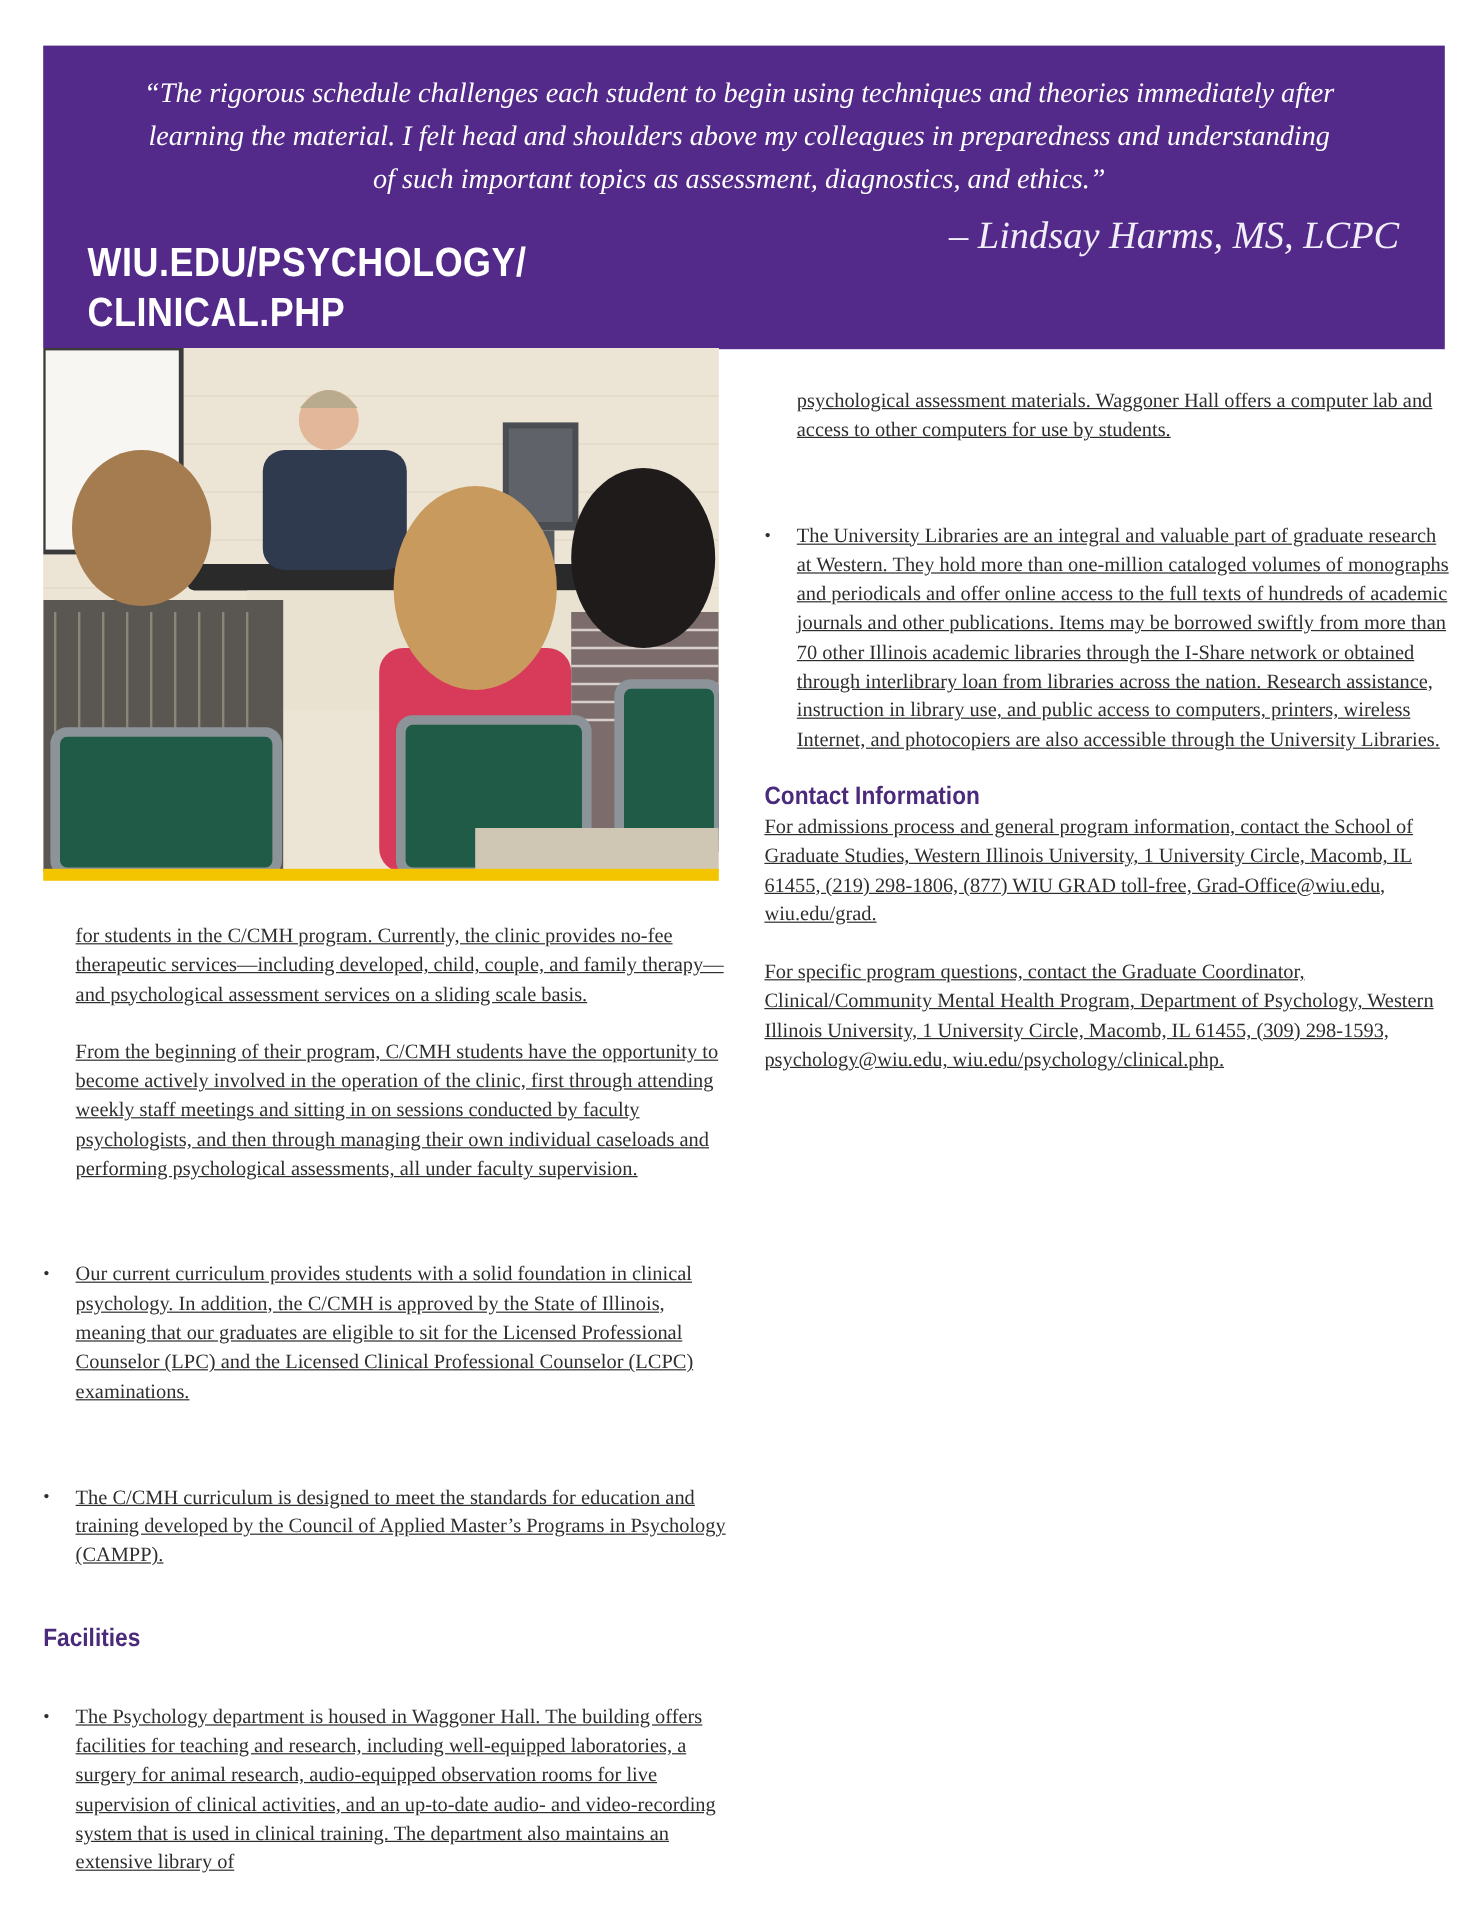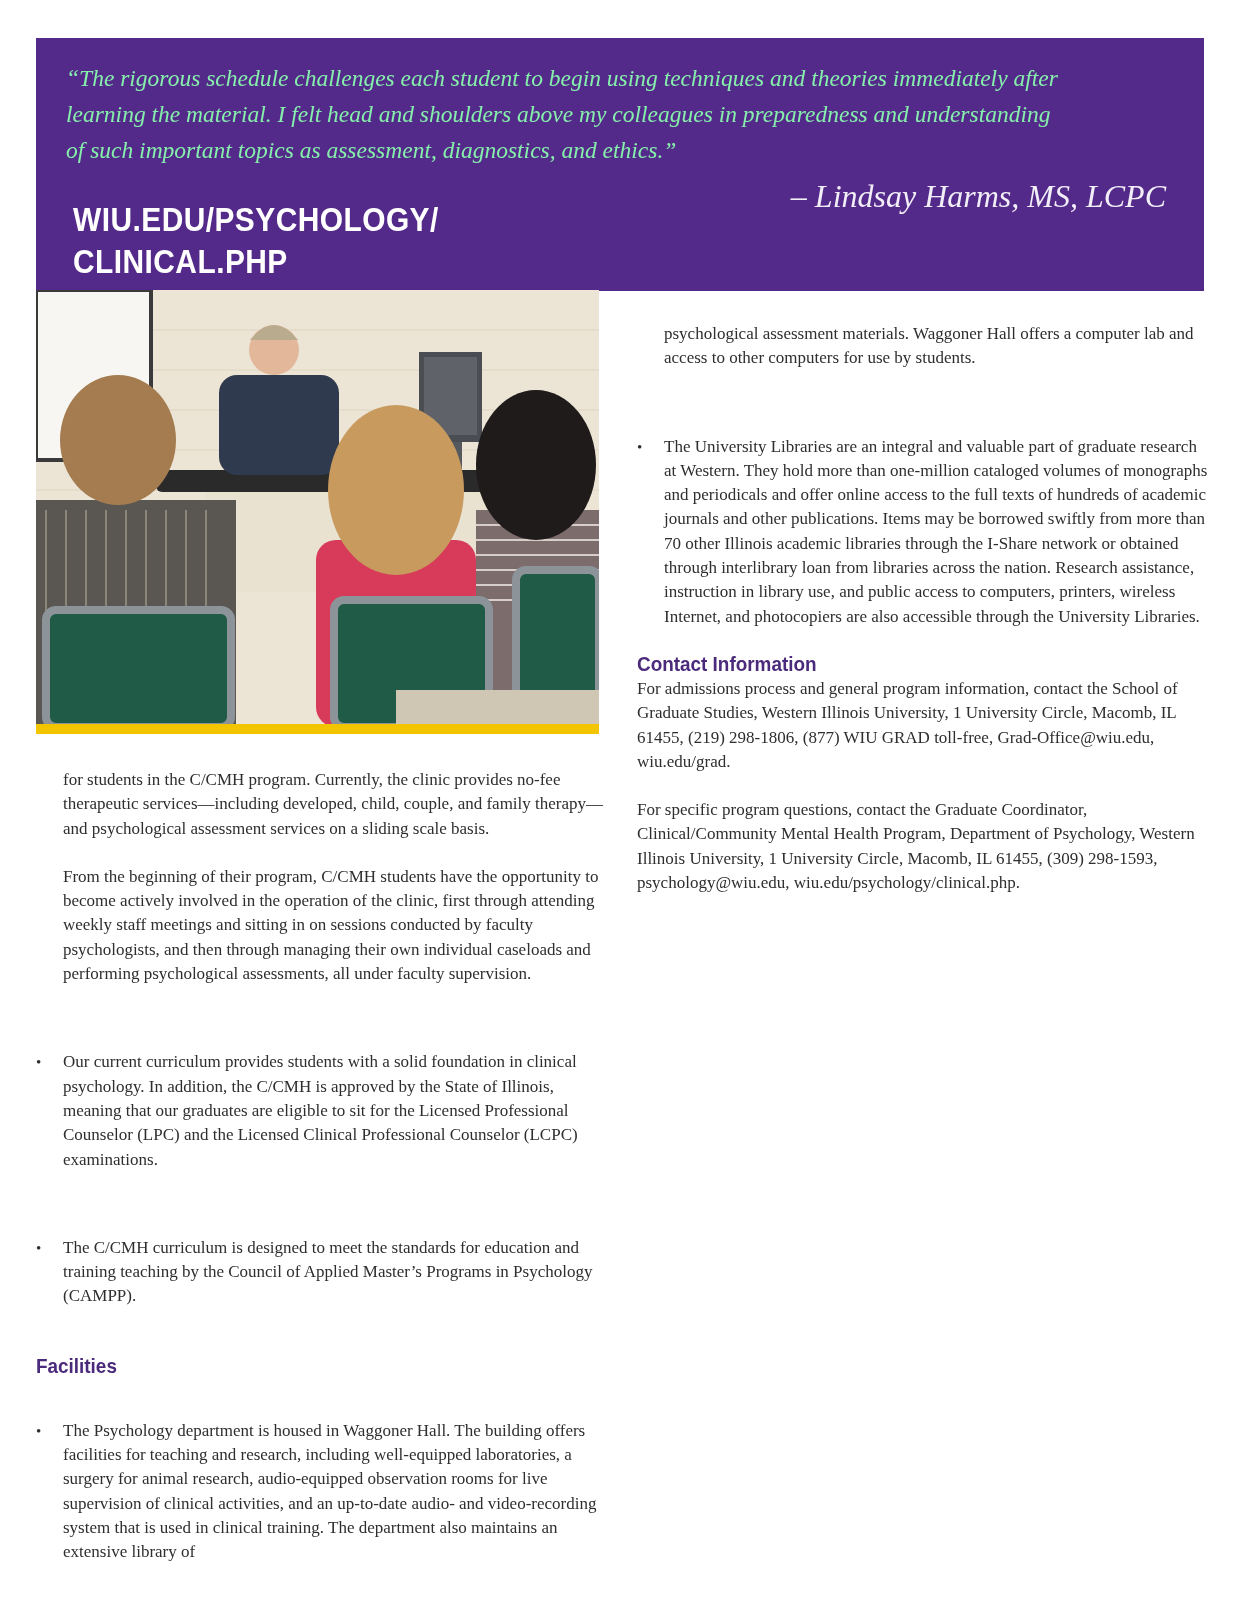--- a/index.html
+++ b/index.html
@@ -1,31 +1,31 @@
 <!DOCTYPE html>
 <html><head>
 <meta charset="utf-8">
 <style>
   html, body { margin: 0; padding: 0; background: #ffffff; }
   body { width: 1237px; height: 1600px; position: relative; overflow: hidden; font-family: "Liberation Serif", "DejaVu Serif", serif; color: #2b2b2b; }
 
   .banner { position: absolute; left: 36px; top: 38px; width: 1168px; height: 253px; background: #532a8a; }
-  .quote { position: absolute; right: 38px; top: 22px; width: 1100px; text-align: left; color: #86efac; font-style: italic; font-size: 23.5px; line-height: 36px; font-family: "Liberation Serif", "DejaVu Serif", serif; }
+  .quote { position: absolute; right: 38px; top: 22px; width: 1100px; text-align: center; color: #ffffff; font-style: italic; font-size: 23.5px; line-height: 36px; font-family: "Liberation Serif", "DejaVu Serif", serif; }
   .attribution { position: absolute; right: 38px; top: 140px; color: #f2eef8; font-style: italic; font-size: 32px; font-family: "Liberation Serif", "DejaVu Serif", serif; }
   .url-heading { position: absolute; left: 37px; top: 160px; color: #ffffff; font-family: "Liberation Sans", "DejaVu Sans", sans-serif; font-weight: bold; font-size: 34px; line-height: 42px; letter-spacing: 0.5px; transform: scaleX(0.88); transform-origin: left top; }
 
   .photo { position: absolute; left: 36px; top: 290px; width: 563px; height: 437px; overflow: hidden; background: #efe9dc; }
   .photo svg { display: block; }
   .yellow-strip { position: absolute; left: 36px; top: 724px; width: 563px; height: 10px; background: #f3c500; }
 
   .col { position: absolute; font-size: 17px; line-height: 24.3px; color: #2e2e2e; }
   .col-left { left: 36px; top: 768px; width: 570px; }
   .col-right { left: 637px; top: 322px; width: 575px; }
 
-  p { margin: 0; }
+  p { margin: 0; text-decoration: underline; }
   .para-indent { padding-left: 27px; }
   .gap { height: 24px; }
 
   .bullet { position: relative; padding-left: 27px; margin-top: 40px; }
   .bullet::before { content: "•"; position: absolute; left: 0; top: 0; font-size: 15px; }
 
   h2.section-heading { margin: 0; font-family: "Liberation Sans", "DejaVu Sans", sans-serif; font-weight: bold; font-size: 21px; line-height: 26px; color: #4b2a7b; transform: scaleX(0.9); transform-origin: left top; }
 </style>
 </head>
 <body>
@@ -104,21 +104,21 @@
 </div>
 <div class="yellow-strip"></div>
 
 <div class="col col-left">
   <p class="para-indent">for students in the C/CMH program. Currently, the clinic provides no-fee therapeutic services—including developed, child, couple, and family therapy—and psychological assessment services on a sliding scale basis.</p>
   <div class="gap"></div>
   <p class="para-indent">From the beginning of their program, C/CMH students have the opportunity to become actively involved in the operation of the clinic, first through attending weekly staff meetings and sitting in on sessions conducted by faculty psychologists, and then through managing their own individual caseloads and performing psychological assessments, all under faculty supervision.</p>
   <div class="gap"></div>
   <p class="bullet">Our current curriculum provides students with a solid foundation in clinical psychology. In addition, the C/CMH is approved by the State of Illinois, meaning that our graduates are eligible to sit for the Licensed Professional Counselor (LPC) and the Licensed Clinical Professional Counselor (LCPC) examinations.</p>
   <div class="gap"></div>
-  <p class="bullet">The C/CMH curriculum is designed to meet the standards for education and training teaching by the Council of Applied Master’s Programs in Psychology (CAMPP).</p>
+  <p class="bullet">The C/CMH curriculum is designed to meet the standards for education and training developed by the Council of Applied Master’s Programs in Psychology (CAMPP).</p>
   <div class="gap"></div>
   <div style="height:20px"></div>
   <h2 class="section-heading">Facilities</h2>
   <p class="bullet">The Psychology department is housed in Waggoner Hall. The building offers facilities for teaching and research, including well-equipped laboratories, a surgery for animal research, audio-equipped observation rooms for live supervision of clinical activities, and an up-to-date audio- and video-recording system that is used in clinical training. The department also maintains an extensive library of</p>
 </div>
 
 <div class="col col-right">
   <p class="para-indent">psychological assessment materials. Waggoner Hall offers a computer lab and access to other computers for use by students.</p>
   <div class="gap"></div>
   <p class="bullet">The University Libraries are an integral and valuable part of graduate research at Western. They hold more than one-million cataloged volumes of monographs and periodicals and offer online access to the full texts of hundreds of academic journals and other publications. Items may be borrowed swiftly from more than 70 other Illinois academic libraries through the I-Share network or obtained through interlibrary loan from libraries across the nation. Research assistance, instruction in library use, and public access to computers, printers, wireless Internet, and photocopiers are also accessible through the University Libraries.</p>

